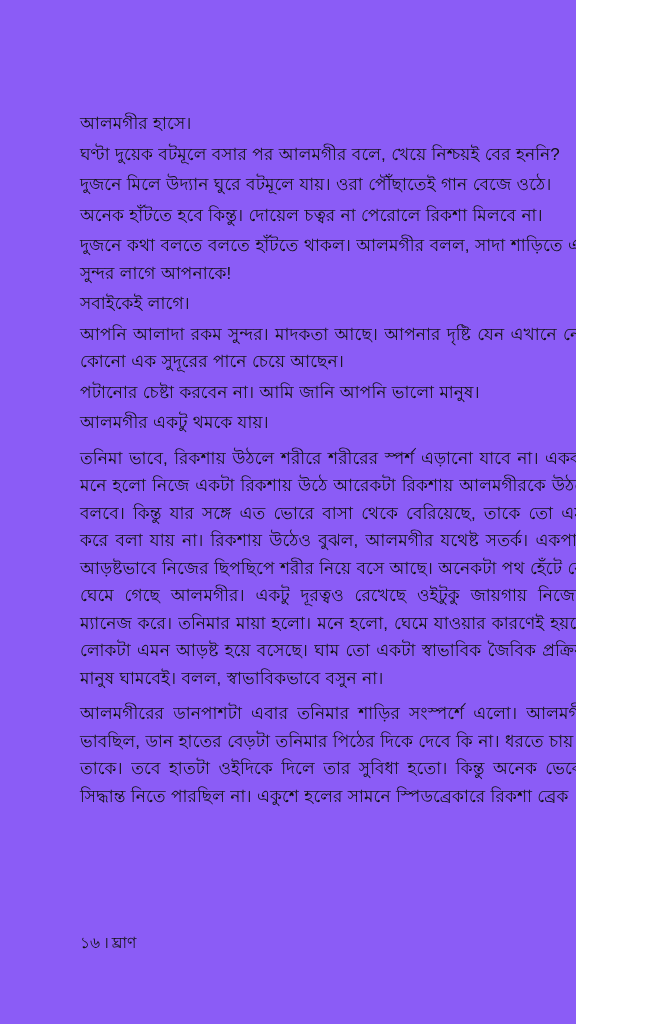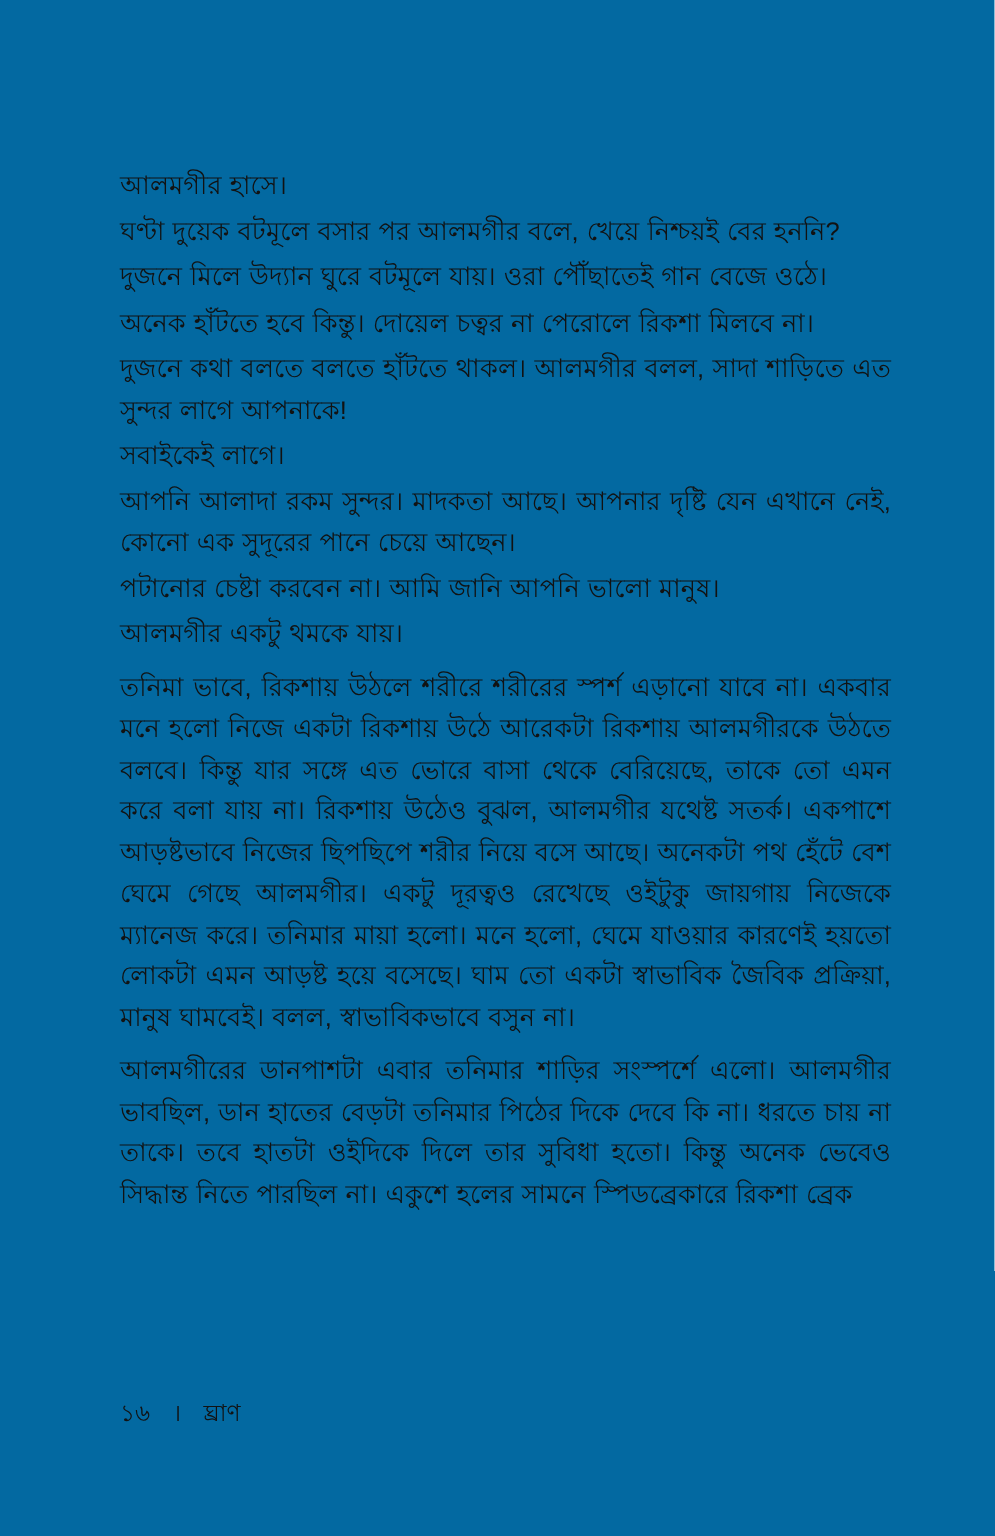--- a/index.html
+++ b/index.html
@@ -2,23 +2,23 @@
 <html lang="bn"><head>
 <meta charset="utf-8">
 <style>
   html, body {
     margin: 0;
     padding: 0;
     background: #ffffff;
   }
   .book-page {
     position: relative;
-    width: 663px;
+    width: 576px;
     height: 1024px;
-    background: #0369a1;
+    background: #8b5cf6;
     overflow: hidden;
     font-family: "Liberation Sans", "DejaVu Sans", sans-serif;
     color: #121212;
   }
   .text-block {
     position: absolute;
     top: 110px;
     left: 80px;
     width: 514px;
   }
@@ -36,21 +36,21 @@
     margin-top: 8px;
   }
   .page-footer {
     position: absolute;
     left: 80px;
     top: 931px;
     font-size: 15.5px;
     line-height: 24px;
     color: #121212;
     display: flex;
-    gap: 15px;
+    gap: 3px;
     align-items: center;
   }
 </style>
 </head>
 <body>
 
 <div class="book-page">
 
   <div class="text-block">
     <p class="para">আলমগীর হাসে।</p>

